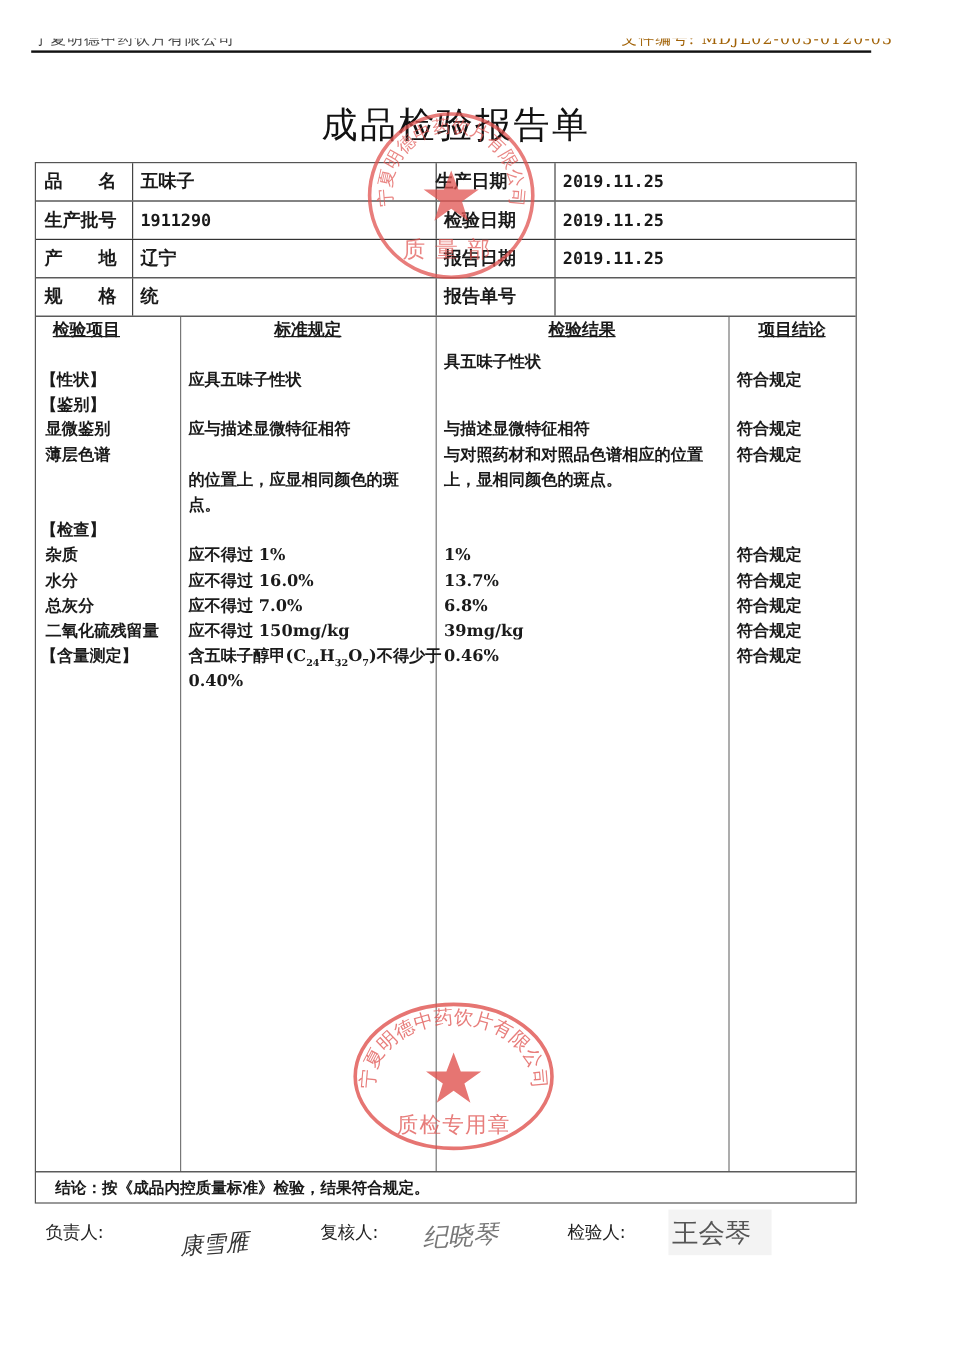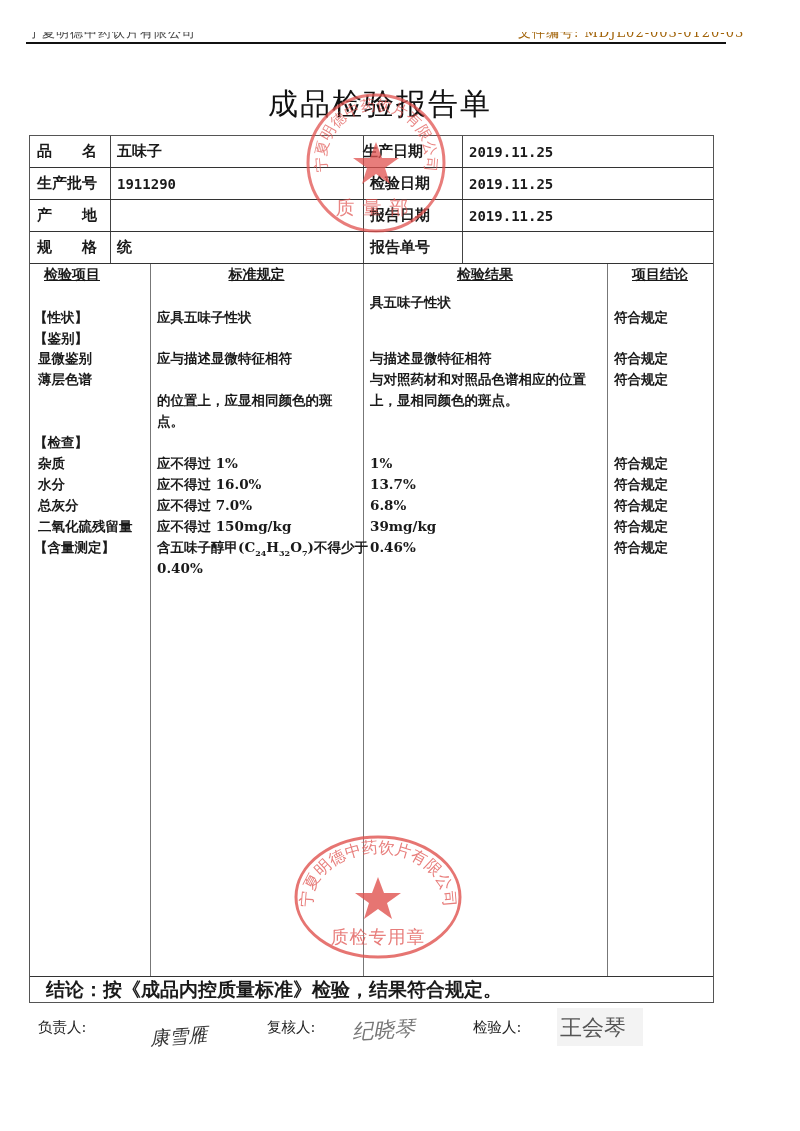--- a/index.html
+++ b/index.html
@@ -17,21 +17,21 @@
   }
   .sheet { position: absolute; left: 29px; top: 135px; width: 685px; height: 868px; border: 1px solid #555; box-sizing: border-box; font-weight: bold; }
   .info-row { position: absolute; left: 0; width: 683px; height: 32px; border-bottom: 1px solid #333; box-sizing: border-box; }
   .cell { position: absolute; top: 0; height: 100%; display: flex; align-items: center; font-size: 15px; box-sizing: border-box; padding-left: 7px; }
   .vline { position: absolute; top: 0; bottom: 0; width: 1px; background: #444; }
   .lbl-spread { justify-content: space-between; padding-right: 8px; }
   .mono { font-family: "DejaVu Sans Mono", "Liberation Mono", monospace; font-size: 14px; }
   .col-head { position: absolute; top: 130px; font-size: 14px; text-decoration: underline; text-align: center; }
   .body-vline { position: absolute; top: 128px; height: 712px; width: 1px; background: #777; }
   .line { position: absolute; font-size: 13.5px; line-height: 20.8px; white-space: nowrap; }
-  .conclusion { position: absolute; left: 0; top: 840px; width: 683px; height: 27px; border-top: 1px solid #333; font-size: 19px; padding-left: 16px; box-sizing: border-box; display: flex; align-items: center; }
+  .conclusion { position: absolute; left: 0; top: 840px; width: 683px; height: 27px; border-top: 1px solid #333; font-size: 13px; padding-left: 16px; box-sizing: border-box; display: flex; align-items: center; }
   .sig-label { position: absolute; top: 1018px; font-size: 14.5px; font-family: "DejaVu Sans", "Liberation Sans", sans-serif; color: #222; }
   .sig { position: absolute; font-family: "DejaVu Serif", serif; font-style: italic; color: #333; }
   .sig-box { position: absolute; left: 557px; top: 1008px; width: 86px; height: 38px; background: #f3f3f3; }
   .stamp { position: absolute; pointer-events: none; }
   sub { font-size: 8px; }
 </style>
 </head>
 <body>
 
 <div class="hdr-left">宁夏明德中药饮片有限公司</div>
@@ -58,20 +58,21 @@
     <div class="vline" style="left:80px"></div>
     <div class="cell mono" style="left:80px;width:253px">1911290</div>
     <div class="vline" style="left:333px"></div>
     <div class="cell" style="left:333px;width:99px">检验日期</div>
     <div class="vline" style="left:432px"></div>
     <div class="cell mono" style="left:432px;width:251px">2019.11.25</div>
   </div>
   <div class="info-row" style="top:64px">
     <div class="cell" style="left:0;width:80px">产　　地</div>
     <div class="vline" style="left:80px"></div>
+    <div class="cell" style="left:80px;width:253px">辽宁</div>
     <div class="vline" style="left:333px"></div>
     <div class="cell" style="left:333px;width:99px">报告日期</div>
     <div class="vline" style="left:432px"></div>
     <div class="cell mono" style="left:432px;width:251px">2019.11.25</div>
   </div>
   <div class="info-row" style="top:96px">
     <div class="cell" style="left:0;width:80px">规　　格</div>
     <div class="vline" style="left:80px"></div>
     <div class="cell" style="left:80px;width:253px">统</div>
     <div class="vline" style="left:333px"></div>

